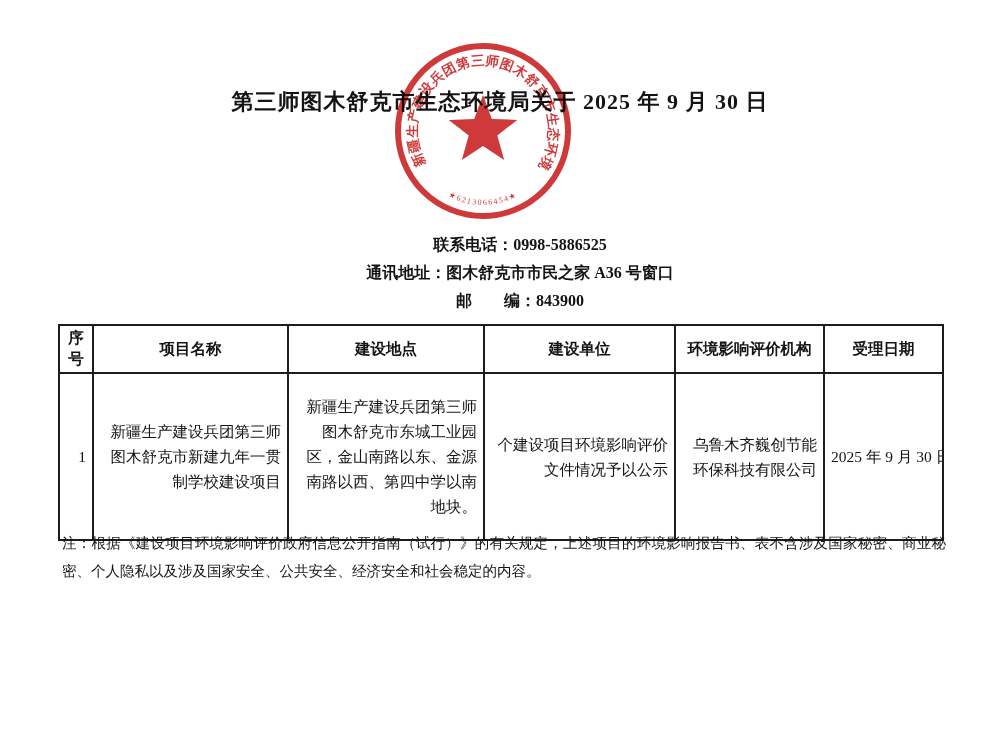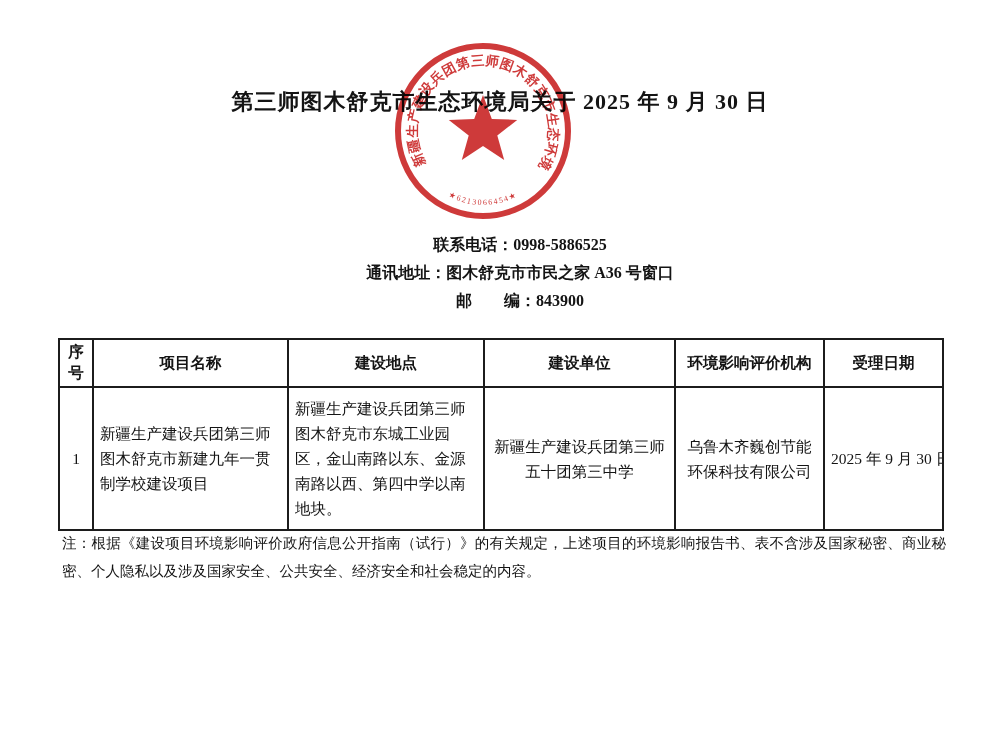--- a/index.html
+++ b/index.html
@@ -14,26 +14,26 @@
   .seal { position:absolute; left:388px; top:36px; width:190px; height:190px;
           z-index:2; opacity:.88; mix-blend-mode:multiply; pointer-events:none; }
   .seal text { fill:var(--seal-color); font-family:"Liberation Serif","DejaVu Serif",serif; }
 
   .para { position:absolute; left:62px; top:174px; width:884px;
           font-size:16px; line-height:28px; text-indent:2em; text-align:justify; z-index:1; }
 
   .contacts { position:absolute; left:62px; top:231px; width:884px; z-index:1;text-align:center; }
   .contact-line { font-size:16px; line-height:28px; font-weight:bold; padding-left:2em; }
 
-  table.doc { position:absolute; left:58px; top:338px; width:884px; z-index:1;
+  table.doc { position:absolute; left:58px; top:324px; width:884px; z-index:1;
               border-collapse:collapse; table-layout:fixed; }
   table.doc th, table.doc td { border:2px solid var(--line); font-size:15.5px;
               vertical-align:middle; overflow:hidden; }
   table.doc th { height:37px; font-weight:bold; text-align:center; padding:2px 3px; }
-  table.doc td { height:106px; padding:8px 6px; line-height:25px; }
+  table.doc td { height:106px; padding:20px 6px; line-height:25px;text-align:right; }
   td.c-index   { text-align:center; }
   td.c-project { text-align:left; }
   td.c-location{ text-align:left; font-size:15.5px; line-height:24.5px; }
   td.c-builder { text-align:center; }
   td.c-agency  { text-align:center; font-size:15.5px; }
   td.c-date    { text-align:center; white-space:nowrap; font-size:15px; }
 
   .note { position:absolute; left:62px; top:530px; width:884px; z-index:1;
           font-size:14.5px; line-height:27.5px; text-align:justify; }
 </style>
@@ -85,21 +85,21 @@
         <th>建设单位</th>
         <th>环境影响评价机构</th>
         <th>受理日期</th>
       </tr>
     </thead>
     <tbody>
       <tr>
         <td class="c-index">1</td>
         <td class="c-project">新疆生产建设兵团第三师图木舒克市新建九年一贯制学校建设项目</td>
         <td class="c-location">新疆生产建设兵团第三师图木舒克市东城工业园区，金山南路以东、金源南路以西、第四中学以南地块。</td>
-        <td class="c-builder">新疆生产建设兵团第三师五十团第三中学</td>
+        <td class="c-builder">个建设项目环境影响评价文件情况予以公示</td>
         <td class="c-agency">乌鲁木齐巍创节能环保科技有限公司</td>
         <td class="c-date">2025 年 9 月 30 日</td>
       </tr>
     </tbody>
   </table>
 
   <p class="note">注：根据《建设项目环境影响评价政府信息公开指南（试行）》的有关规定，上述项目的环境影响报告书、表不含涉及国家秘密、商业秘密、个人隐私以及涉及国家安全、公共安全、经济安全和社会稳定的内容。</p>
 
 </div>
 

